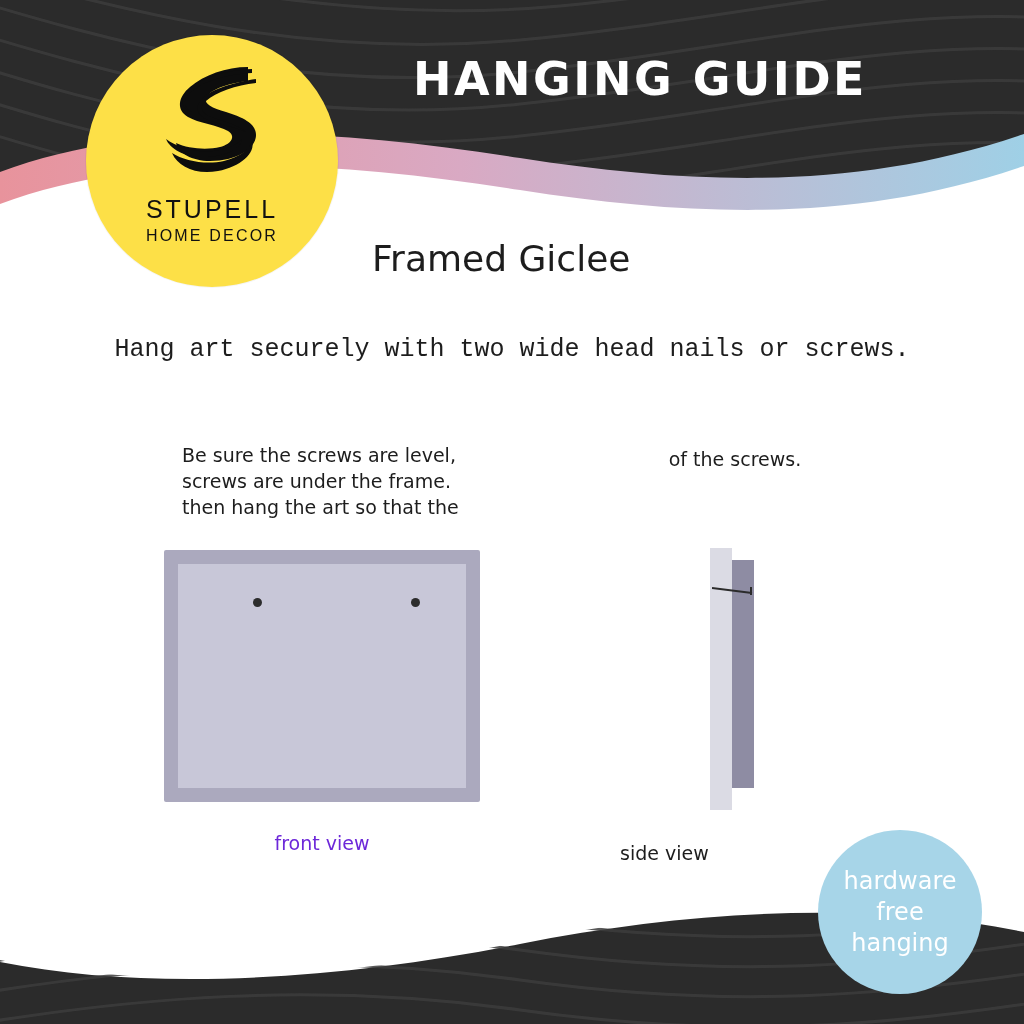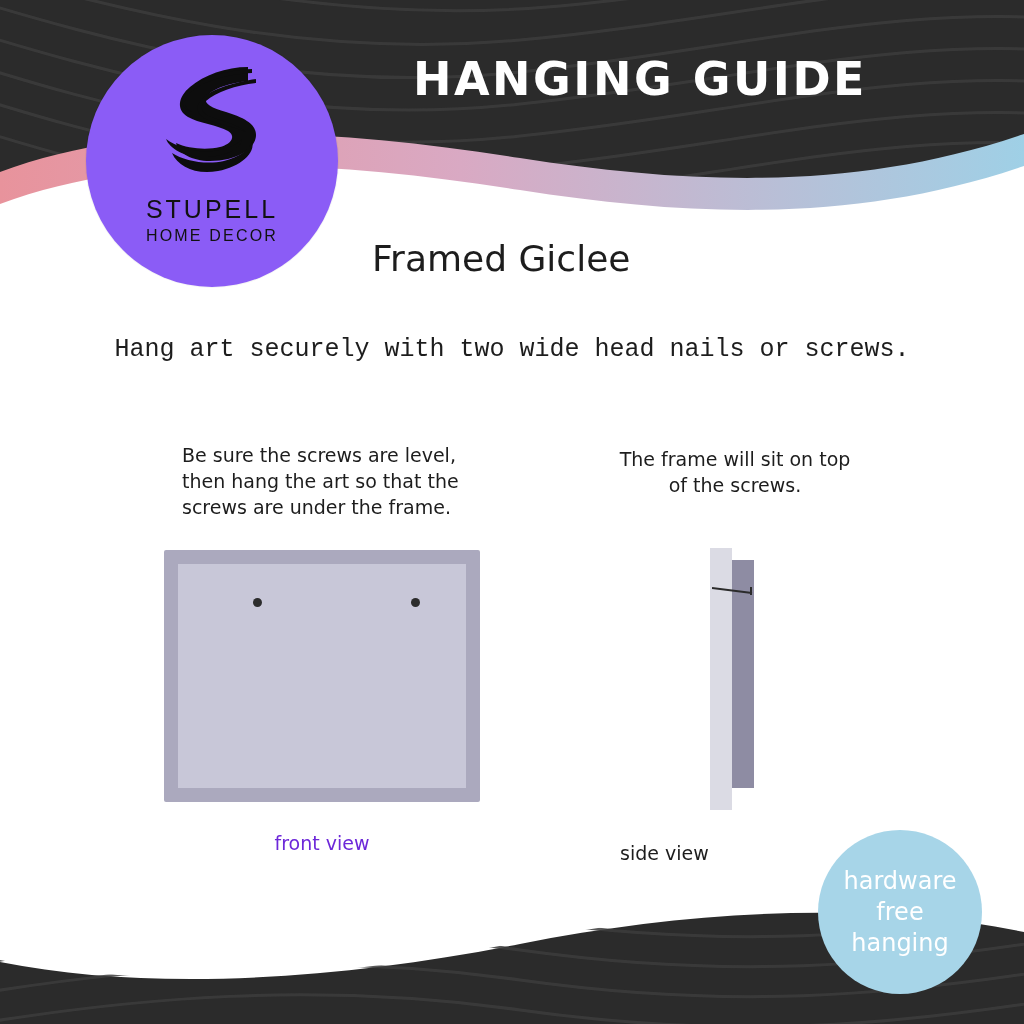--- a/index.html
+++ b/index.html
@@ -46,21 +46,21 @@
   }
 
   
   .logo-badge {
     position: absolute;
     left: 86px;
     top: 35px;
     width: 252px;
     height: 252px;
     border-radius: 50%;
-    background: #8b5cf6;
+    background: #fde047;
     box-shadow: 0 0 0 1px rgba(0,0,0,0.04);
     display: flex;
     flex-direction: column;
     align-items: center;
     justify-content: flex-start;
     padding-top: 26px;
     box-sizing: border-box;
   }
   .logo-mark {
     width: 120px;
@@ -284,28 +284,27 @@
     <div class="logo-sub">HOME DECOR</div>
   </div>
 
   <div class="product-type">Framed Giclee</div>
 
   <div class="main-instruction">Hang art securely with two wide head nails or screws.</div>
 
   <div class="col-left">
     <div class="caption-block caption-left">
       <div>Be sure the screws are level,</div>
+      <div>screws are under the frame.</div>
       <div>then hang the art so that the</div>
-      <div>screws are under the frame.</div>
     </div>
   </div>
 
   <div class="col-right">
     <div class="caption-block caption-right">
-      <div>The frame will sit on top</div>
       <div>of the screws.</div>
     </div>
   </div>
 
   <div class="front-figure">
     <div class="front-inner">
       <div class="screw-dot left"></div>
       <div class="screw-dot right"></div>
     </div>
   </div>

